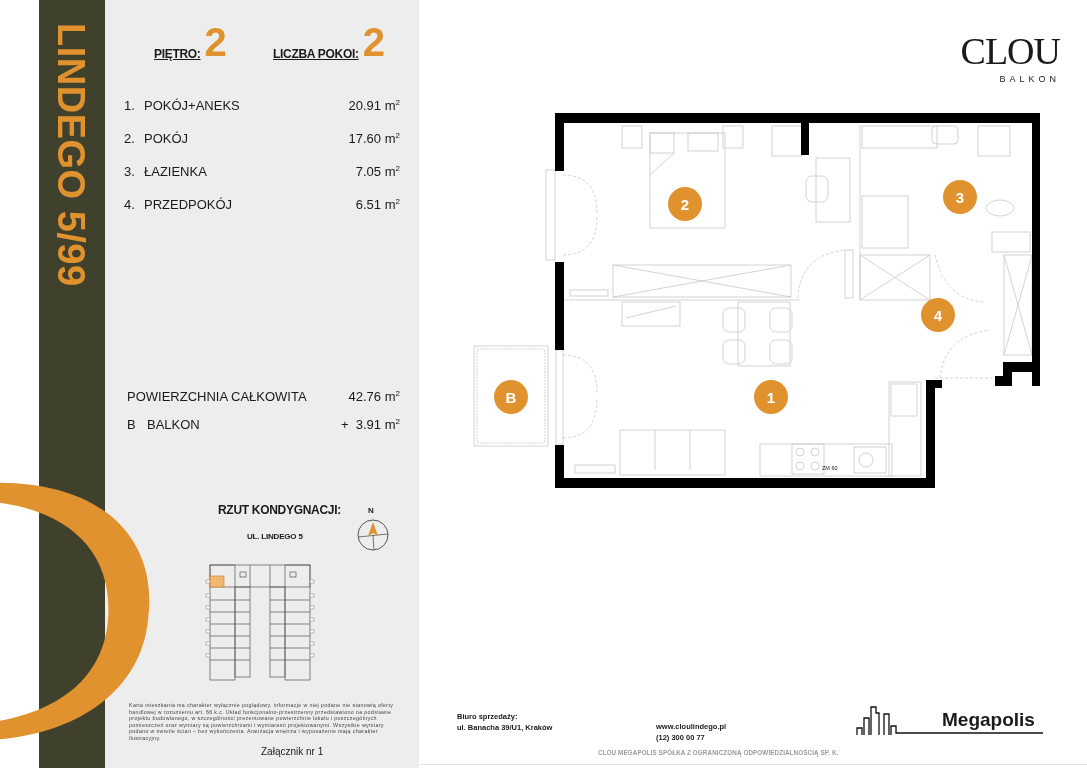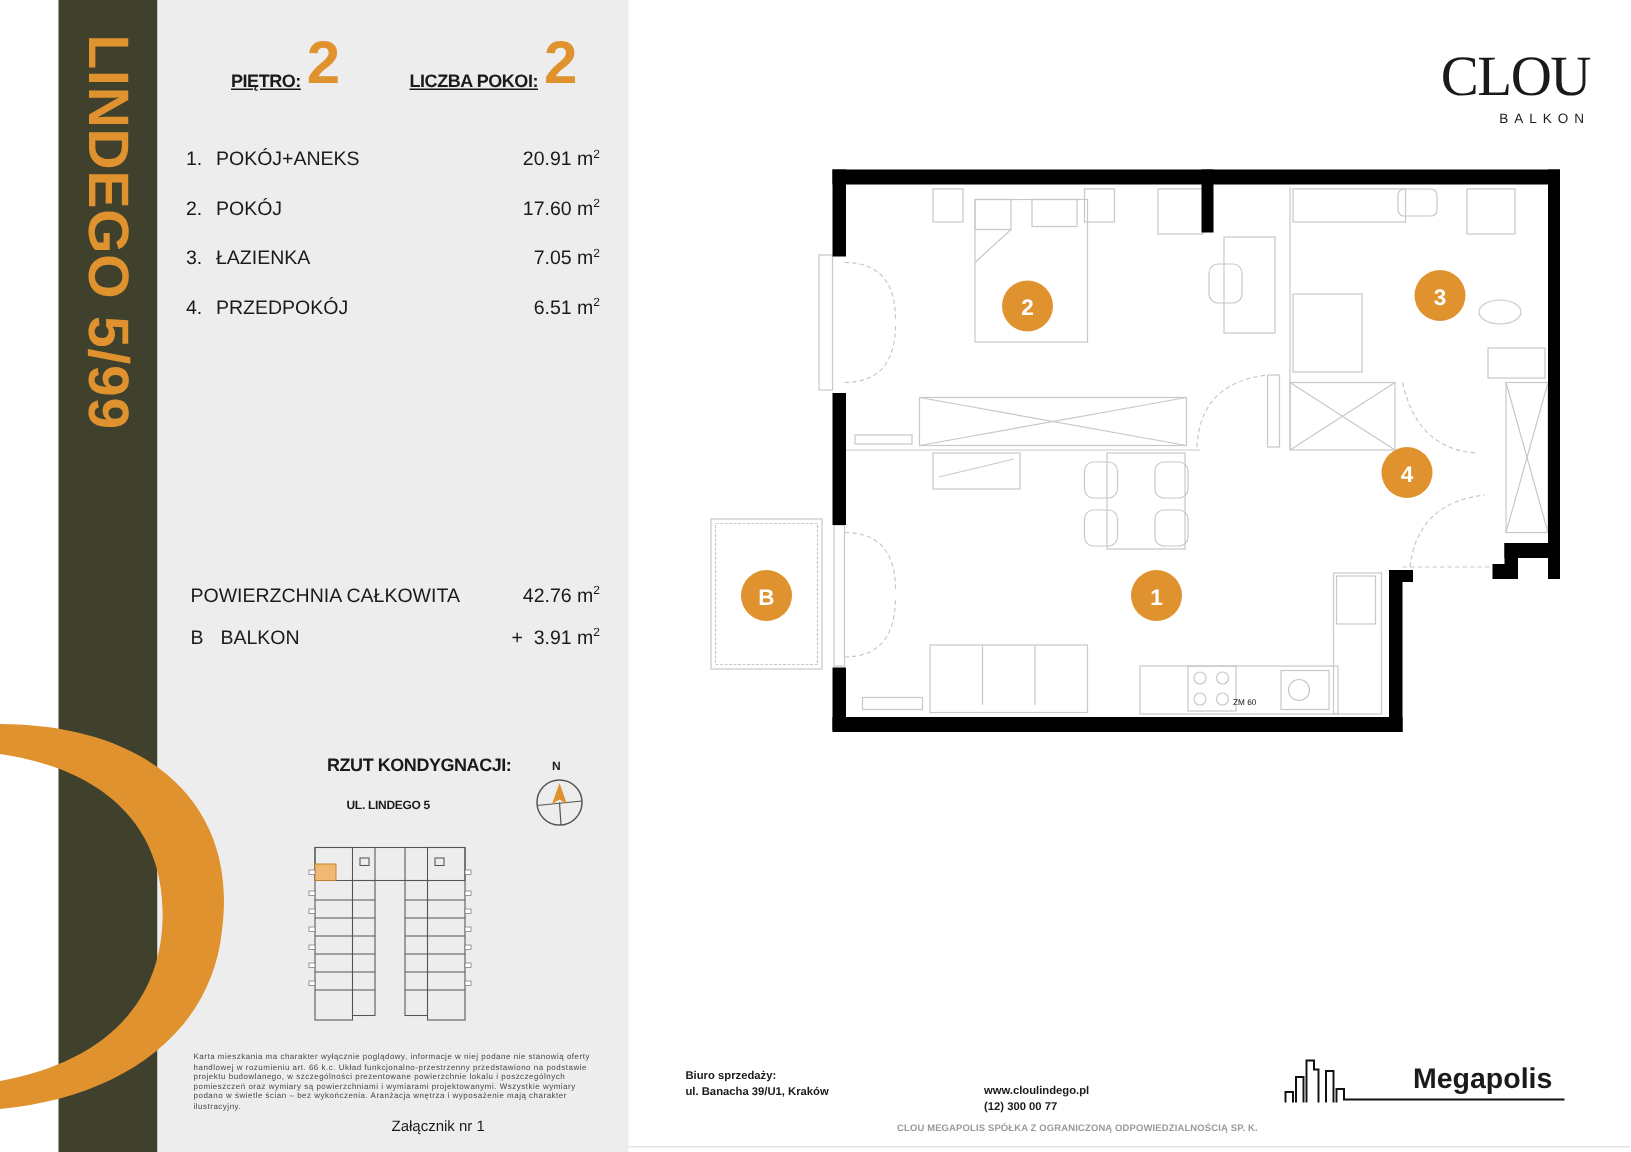--- a/index.html
+++ b/index.html
@@ -29,21 +29,21 @@
   .room-name { flex: 1; }
   .room-area { text-align: right; }
   sup { font-size: 8px; vertical-align: top; line-height: 10px; }
 
   .totals { position: absolute; left: 127px; top: 389px; width: 273px; }
   .total-row { height: 28px; font-size: 13px; display: flex; }
   .total-row .lbl { flex: 1; }
   .total-row .pre { width: 20px; }
 
   .rzut-title { position: absolute; left: 202px; top: 503px; font-weight: 700; font-size: 12px; letter-spacing: -0.3px; padding-left: 16px; }
-  .rzut-street { position: absolute; left: 231px; top: 532px; font-weight: 700; font-size: 8px; letter-spacing: -0.2px; }
+  .rzut-street { position: absolute; left: 247px; top: 532px; font-weight: 700; font-size: 8px; letter-spacing: -0.2px; }
   .compass { position: absolute; left: 356px; top: 506px; width: 34px; height: 46px; }
   .site-plan { position: absolute; left: 200px; top: 560px; width: 120px; height: 125px; }
 
   .disclaimer { position: absolute; left: 129px; top: 702px; width: 270px; font-size: 5.3px; line-height: 6.6px; color: #444; letter-spacing: 0.35px; }
   .annex { position: absolute; left: 226px; top: 746px; font-size: 10px; font-weight: 400; margin-left: 35px; }
 
   .logo { position: absolute; left: 940px; top: 32px; width: 120px; text-align: right; }
   .logo-main { font-family: "Liberation Serif", serif; font-size: 38px; line-height: 38px; letter-spacing: -1px; color: #1a1a1a; }
   .logo-sub { font-size: 9px; letter-spacing: 4px; margin-top: 4px; color: #1a1a1a; }
 

